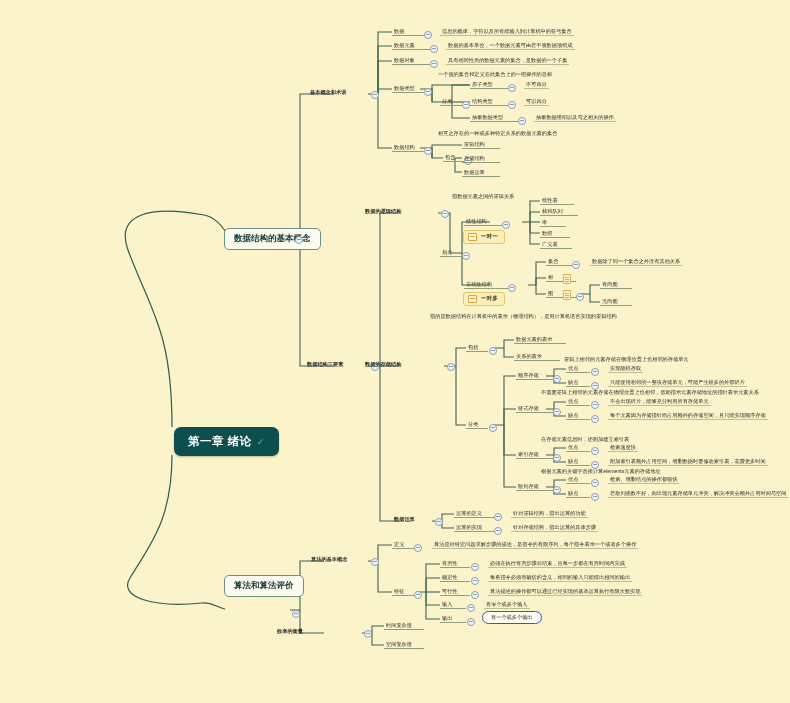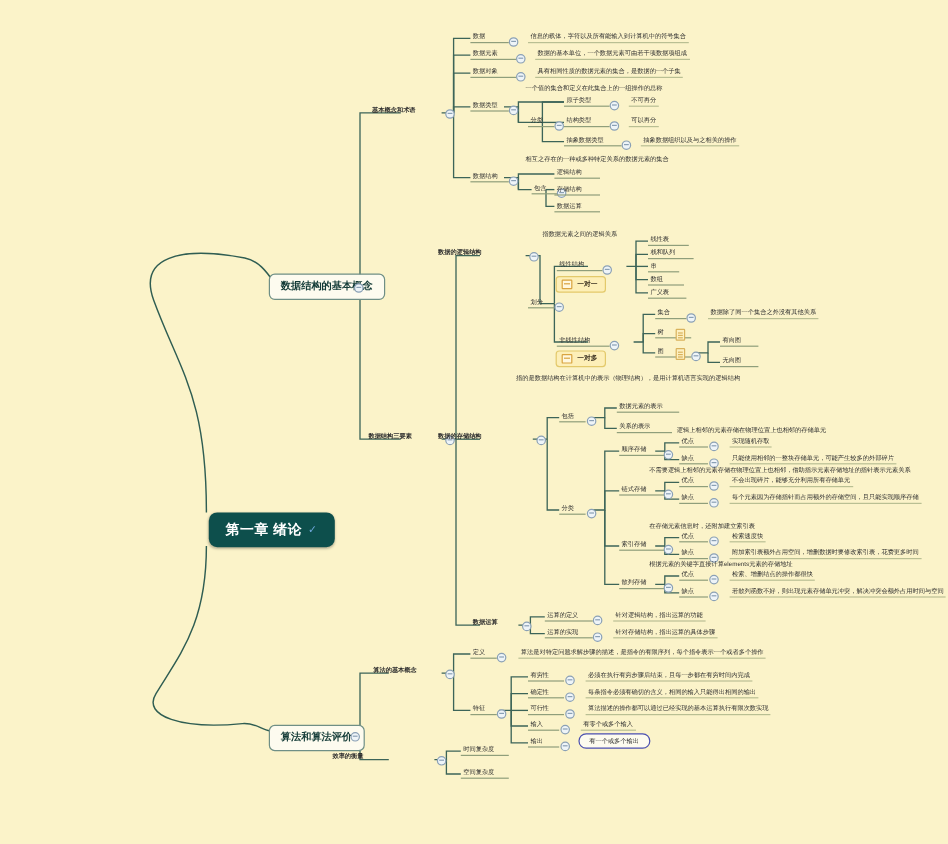--- a/index.html
+++ b/index.html
@@ -216,21 +216,21 @@
   <div class="node root" style="left:126px;top:427px;margin-left:48px;">
     <span>第一章 绪论</span>
     <span class="emoji">✓</span>
   </div>
 
   <div class="node l1" style="left:224px;top:228px;">
     <span>数据结构的基本概念</span>
   </div>
   <div class="tg" style="left:295px;top:236px;"></div>
 
-  <div class="node l1" style="left:224px;top:604px;text-align:center;">
+  <div class="node l1" style="left:224px;top:575px;text-align:center;">
     <span>算法和算法评价</span>
   </div>
   <div class="tg" style="left:292px;top:610px;"></div>
 
   <div class="node lab b" style="left:310px;top:90px;">
     <span>基本概念和术语</span>
   </div>
   <div class="tg" style="left:371px;top:91px;"></div>
 
   <div class="node ul" style="left:392px;top:28px;width:28px;">

